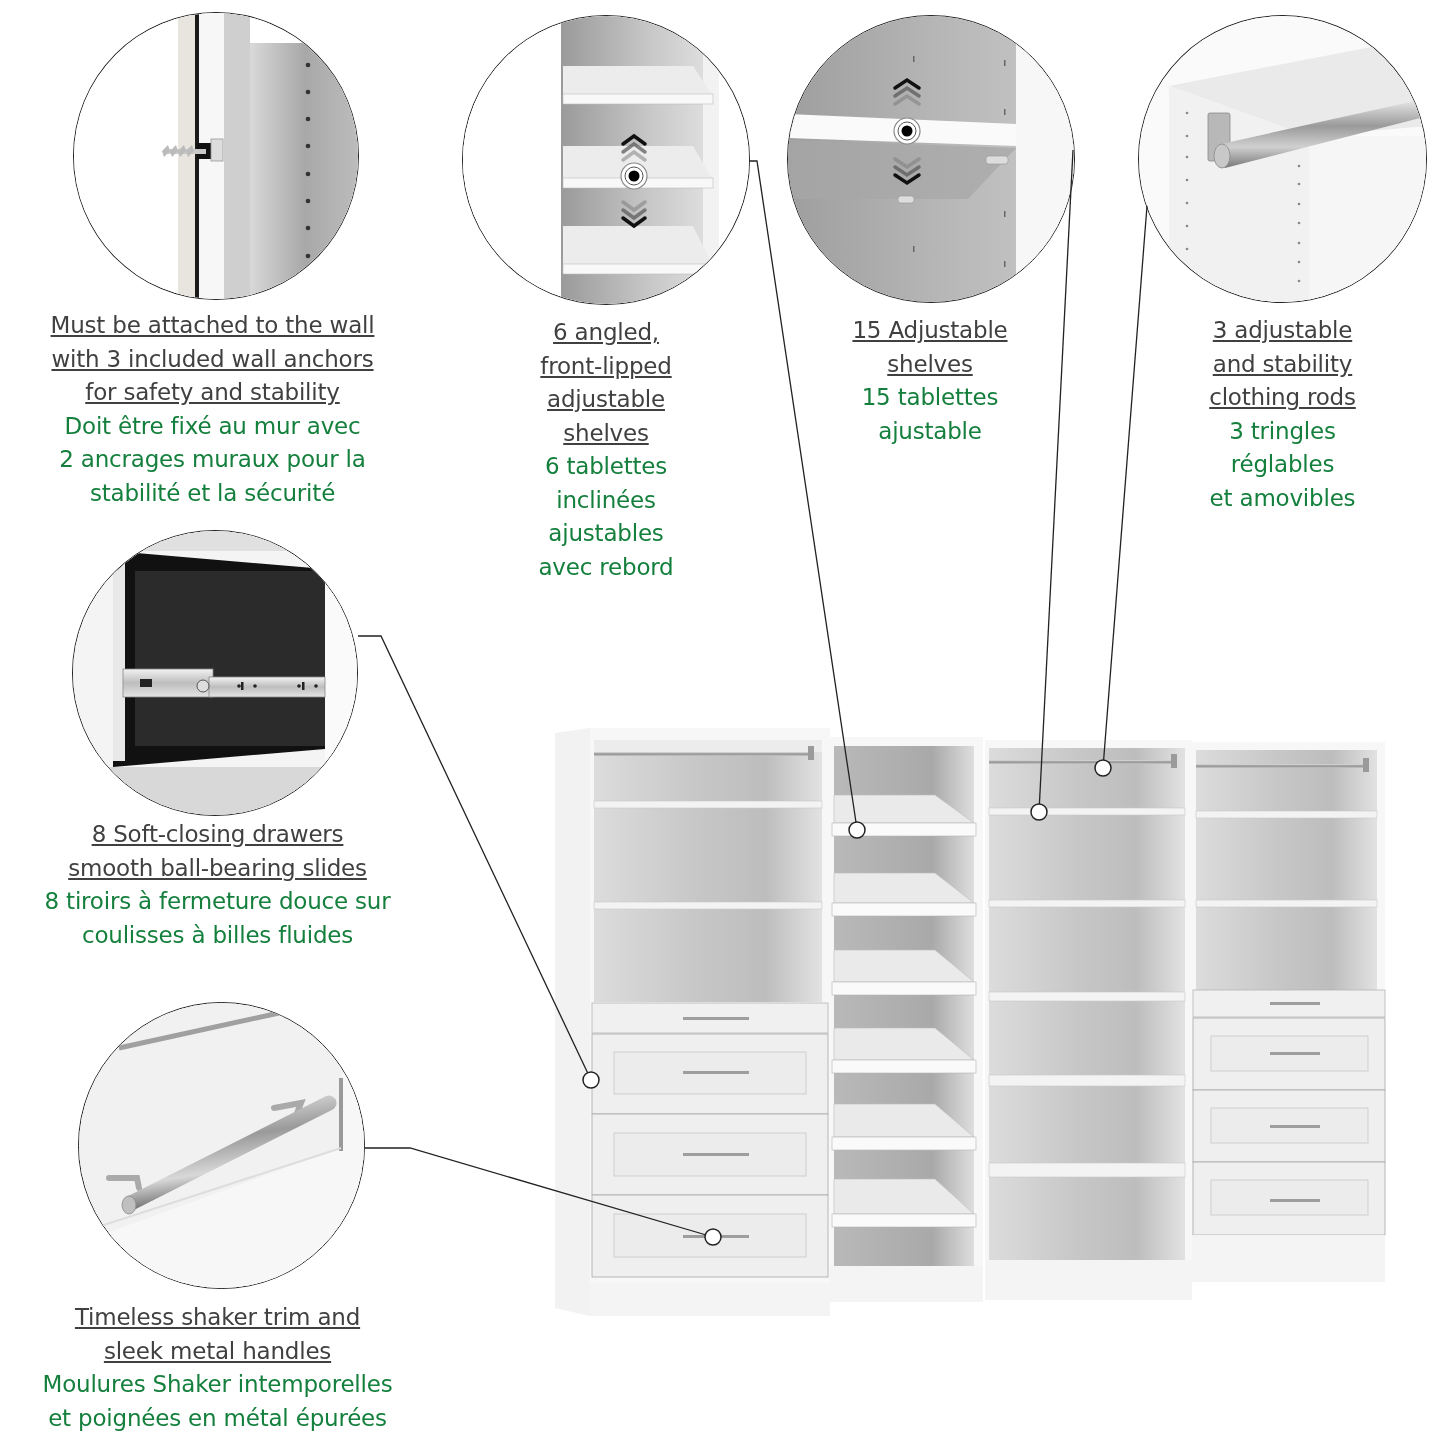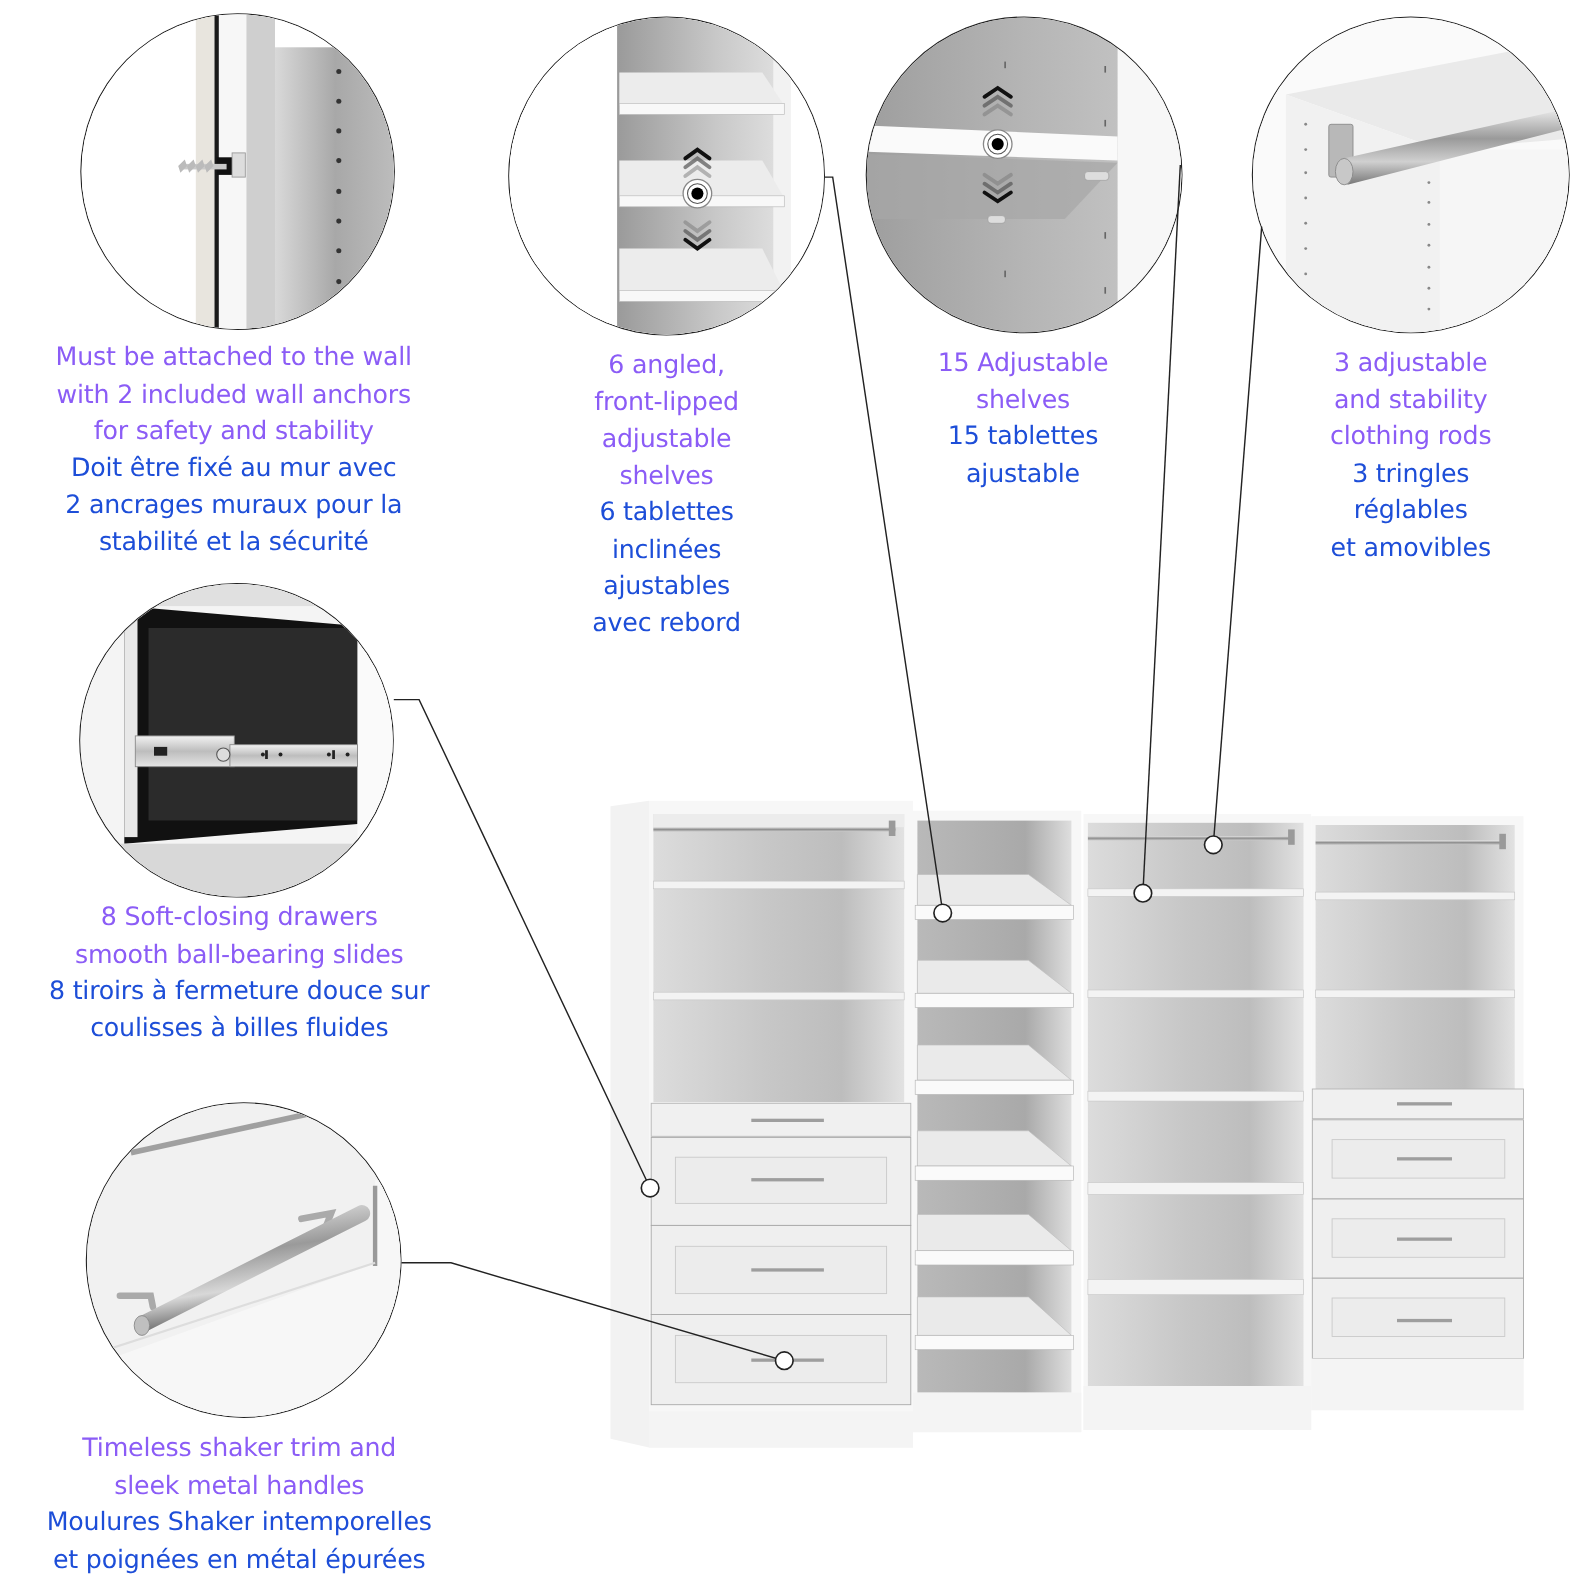--- a/index.html
+++ b/index.html
@@ -3,22 +3,22 @@
 <meta charset="utf-8">
 <style>
   * { box-sizing: border-box; margin: 0; padding: 0; }
   html, body { width: 1445px; height: 1445px; background: #ffffff; overflow: hidden; }
   body { position: relative; font-family: "DejaVu Sans", sans-serif; }
 
   .circle {
     position: absolute; border-radius: 50%; border: 1.5px solid #222; overflow: hidden; background: #fff;
   }
   .caption { position: absolute; text-align: center; font-size: 23px; line-height: 33.5px; letter-spacing: -0.2px; }
-  .caption .en { color: #8b5cf6; display: block; }
-  .caption .fr { color: #1d4ed8; display: block; }
+  .caption .en { color: #404040; display: block; text-decoration: underline; }
+  .caption .fr { color: #15803d; display: block; }
   .caption span { white-space: nowrap; }
 
   svg.lines { position: absolute; left: 0; top: 0; width: 1445px; height: 1445px; pointer-events: none; }
 
   
   .furn { position: absolute; left: 0; top: 0; width: 1445px; height: 1445px; }
 </style>
 </head>
 <body>
 
@@ -213,21 +213,21 @@
     <path d="M0 230 L262 145" stroke="#ddd" stroke-width="2"></path>
     <path d="M30 175 L58 175 L60 185" stroke="#aaa" stroke-width="6" fill="none" stroke-linecap="round"></path>
     <path d="M195 105 L222 100 L215 118" stroke="#aaa" stroke-width="6" fill="none" stroke-linecap="round"></path>
     <path d="M52 200 L250 100" stroke="url(#bar)" stroke-width="15" stroke-linecap="round"></path>
     <ellipse cx="50" cy="202" rx="7" ry="9" fill="#bfbfbf" stroke="#888" stroke-width="0.8"></ellipse>
   </svg>
 </div>
 
 <div class="caption" style="left:10px; top:309px; width:405px;">
   <span class="en">Must be attached to the wall</span>
-  <span class="en">with 2 included wall anchors</span>
+  <span class="en">with 3 included wall anchors</span>
   <span class="en">for safety and stability</span>
   <span class="fr">Doit être fixé au mur avec</span>
   <span class="fr">2 ancrages muraux pour la</span>
   <span class="fr">stabilité et la sécurité</span>
 </div>
 
 <div class="caption" style="left:506px; top:316px; width:200px;">
   <span class="en">6 angled,</span>
   <span class="en">front-lipped</span>
   <span class="en">adjustable</span>

